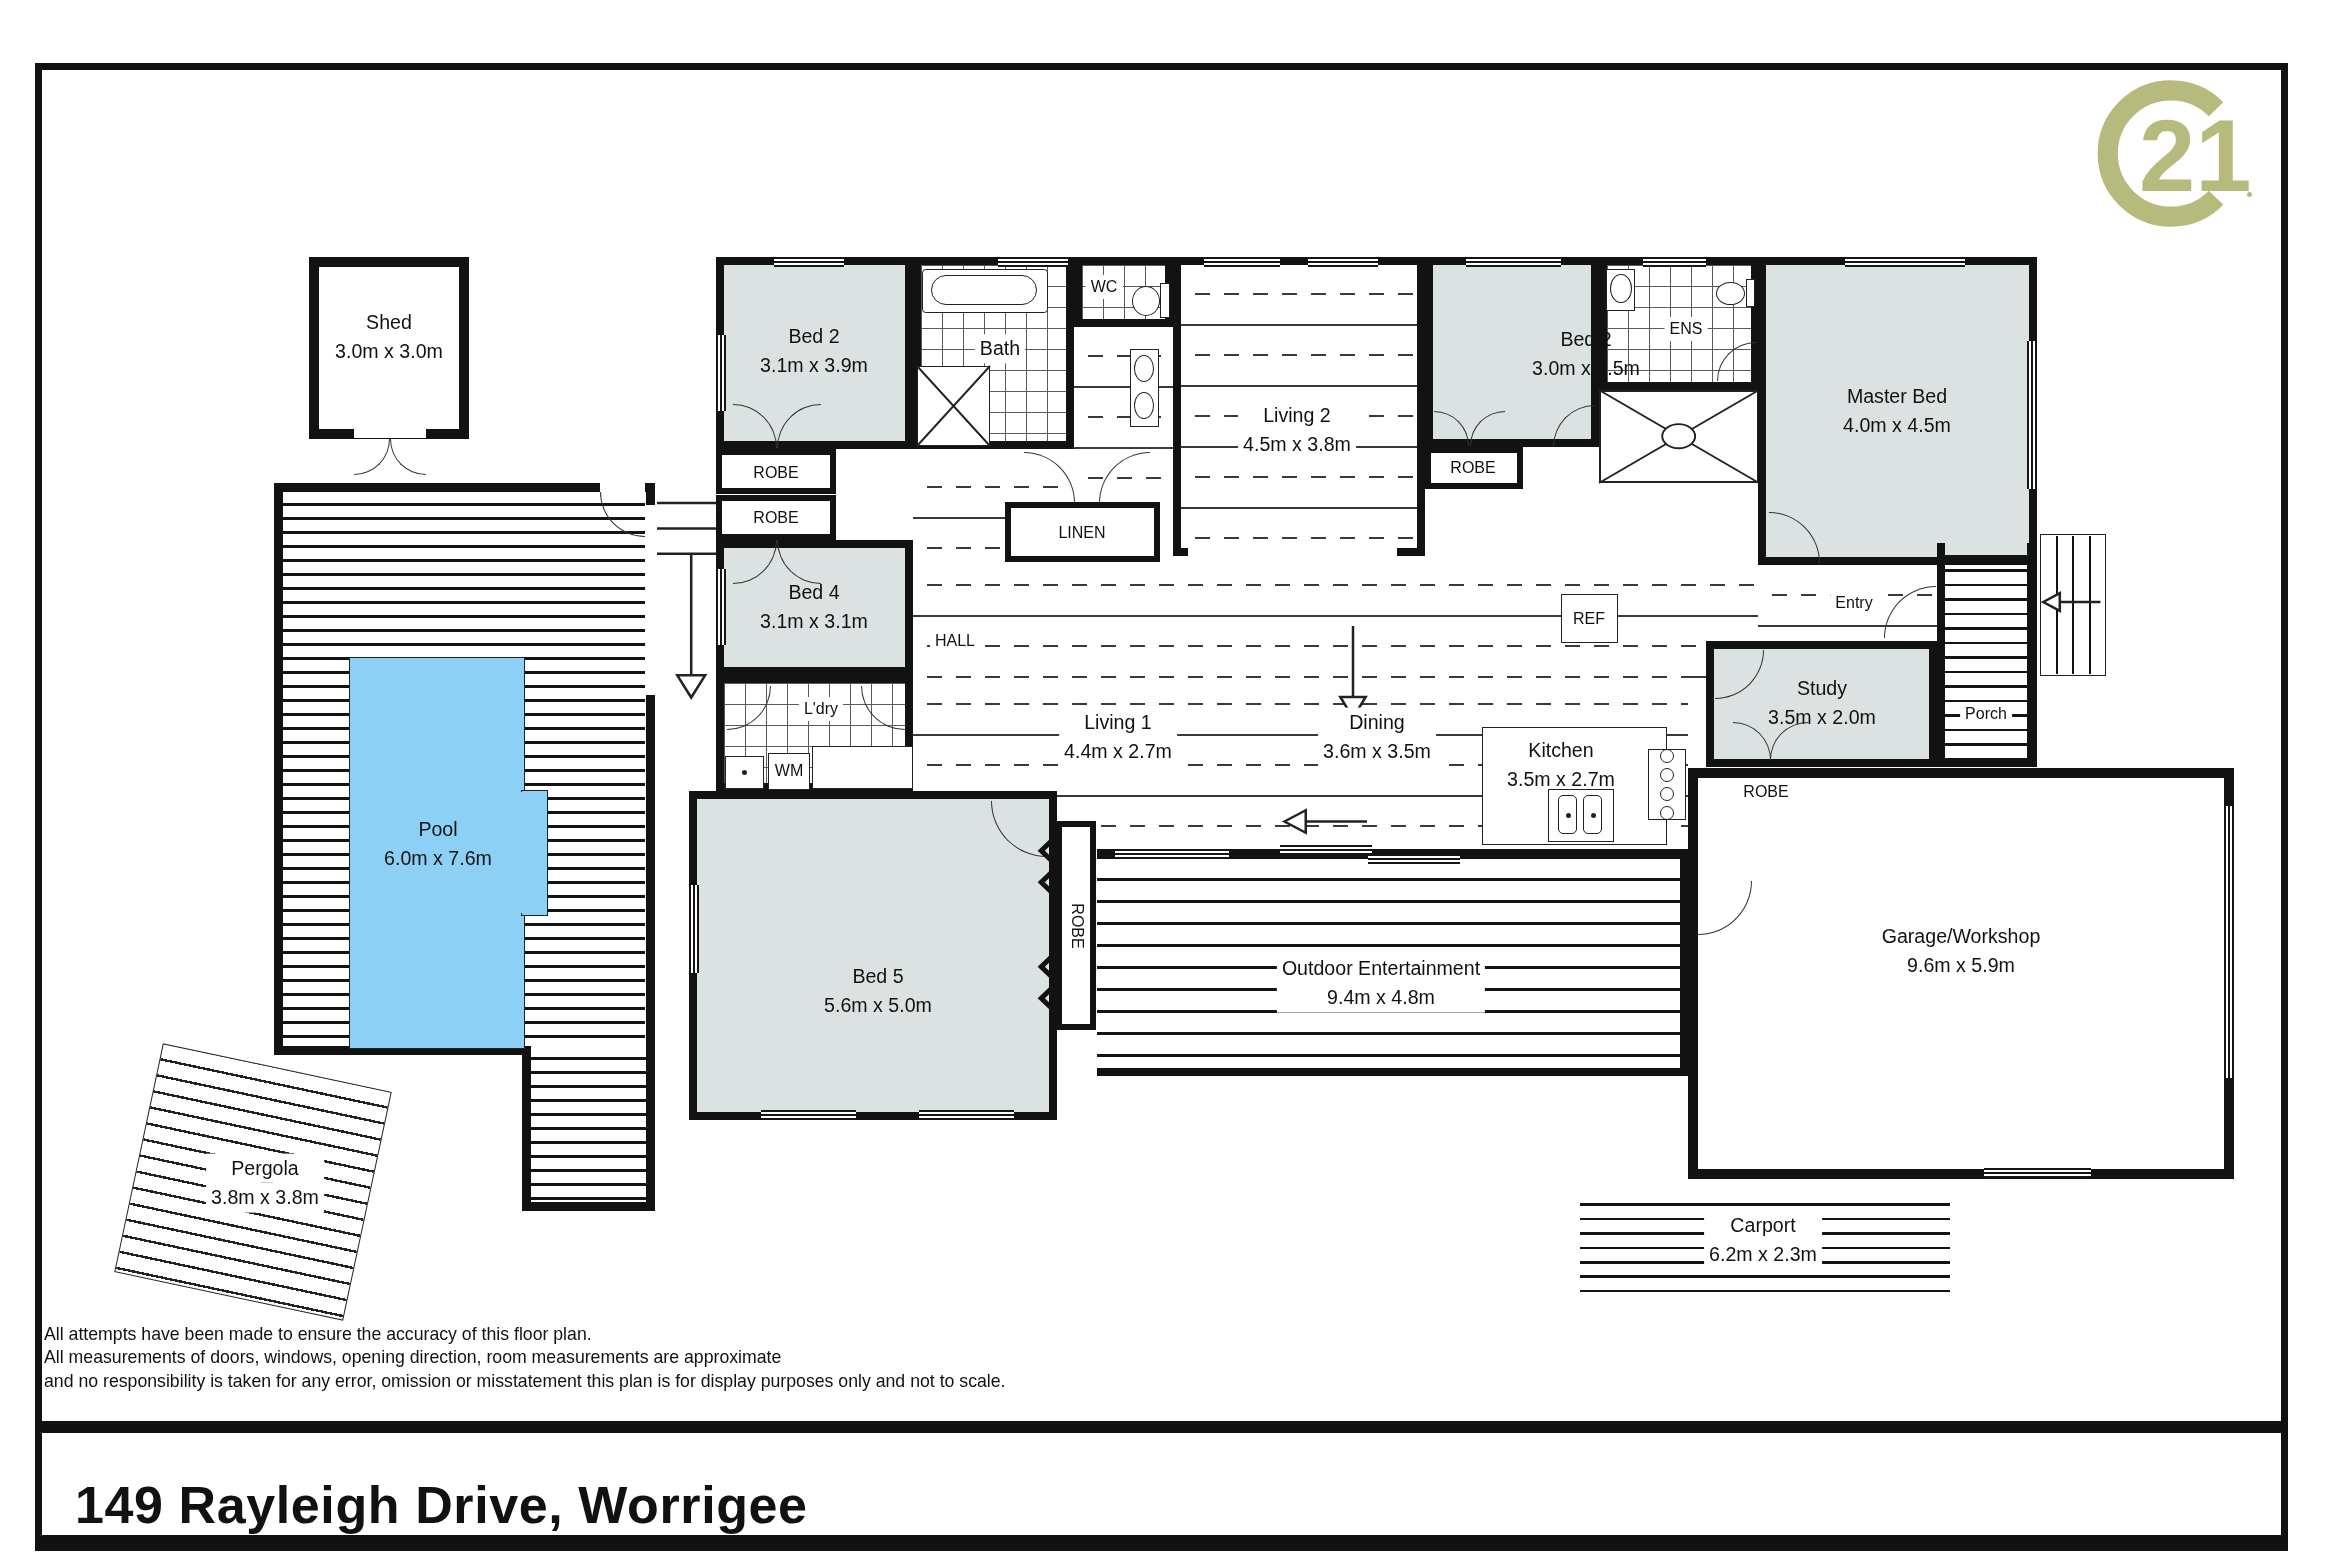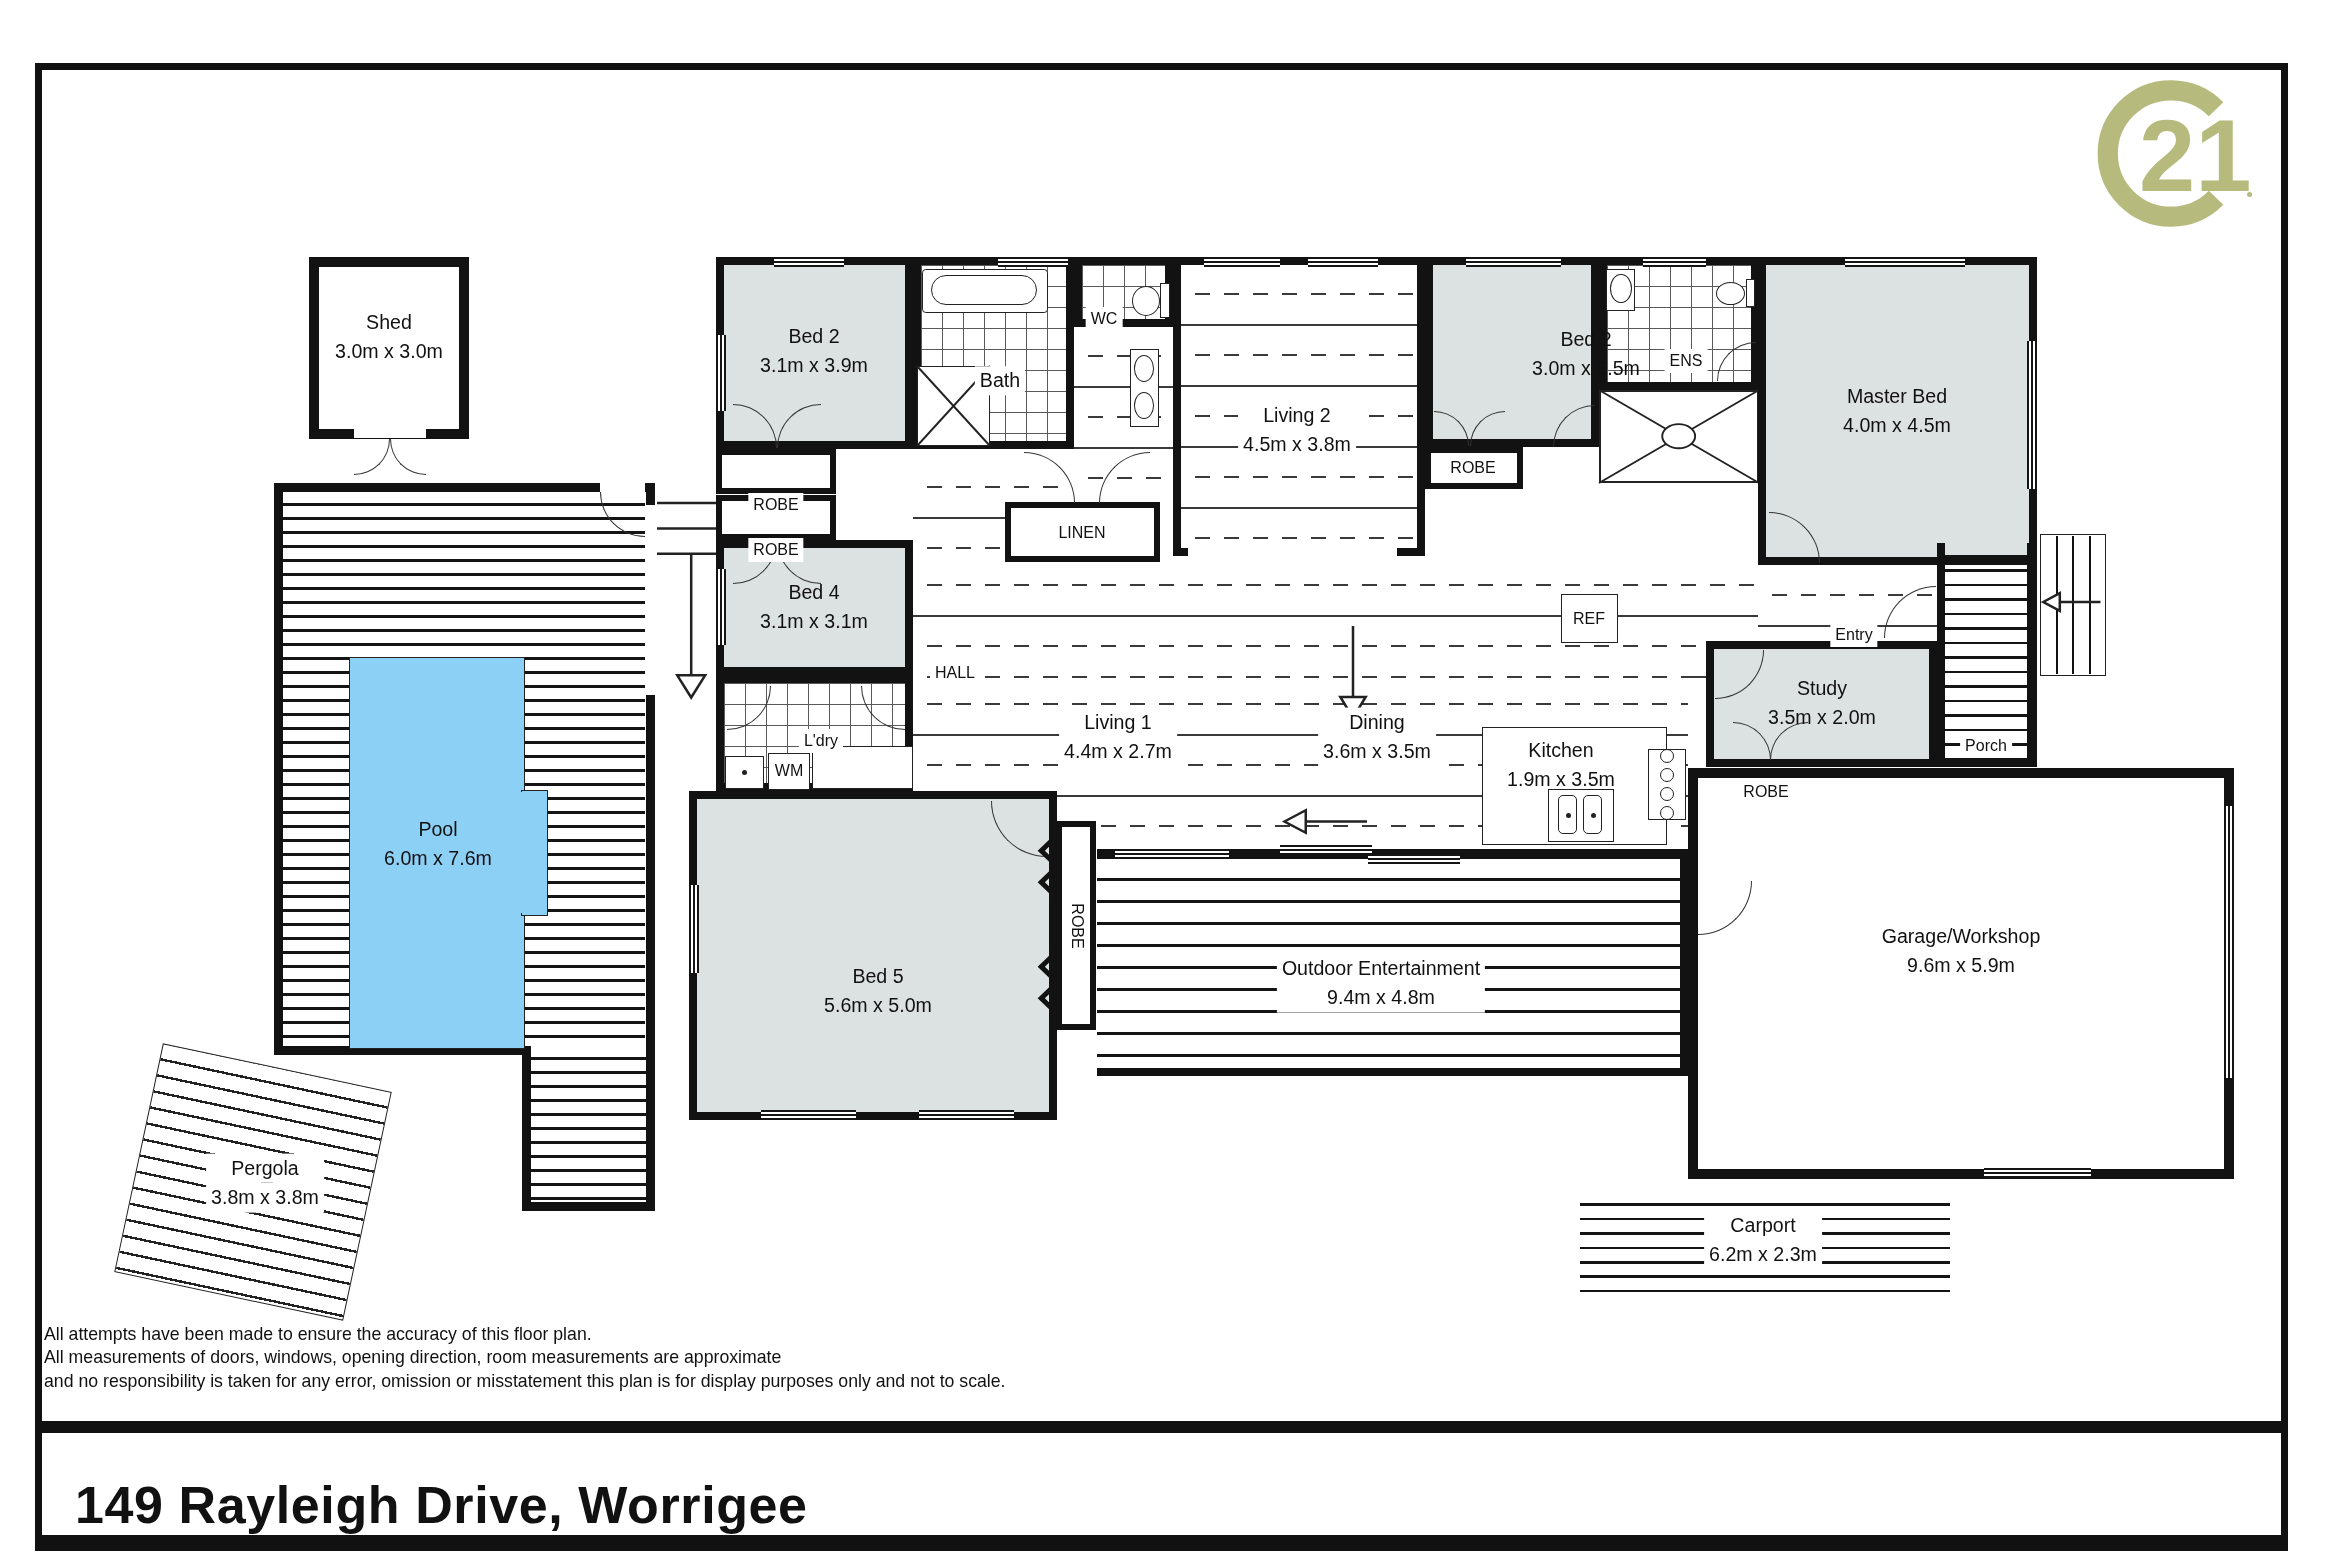--- a/index.html
+++ b/index.html
@@ -37,21 +37,21 @@
   .arc.tr{border-top:1.9px solid #333;border-right:1.9px solid #333;border-top-right-radius:100% 100%;}
   .arc.bl{border-bottom:1.9px solid #333;border-left:1.9px solid #333;border-bottom-left-radius:100% 100%;}
   .arc.br{border-bottom:1.9px solid #333;border-right:1.9px solid #333;border-bottom-right-radius:100% 100%;}
   .win{position:absolute;height:10px;background:linear-gradient(180deg,#151515 0 1.9px,#fff 1.9px 4.4px,#151515 4.4px 5.7px,#fff 5.7px 8.2px,#151515 8.2px 10px);}
   .winv{position:absolute;width:10px;background:linear-gradient(90deg,#151515 0 1.9px,#fff 1.9px 4.4px,#151515 4.4px 5.7px,#fff 5.7px 8.2px,#151515 8.2px 10px);}
   .lbl{position:absolute;transform:translate(-50%,-50%);text-align:center;font-size:19.6px;
        line-height:1.5;white-space:nowrap;color:#111;z-index:5;}
   .lbl span{display:block;}
   .bg span, .bg{ }
   .bg span{background:#fff;padding:0 5px;}
-  .one.bg{background:#fff;padding:0 5px;margin-top:32px;}
+  .one.bg{background:#fff;padding:0 5px;}
   .sm{font-size:16px;}
   .vert{transform:translate(-50%,-50%) rotate(90deg);}
   .dot{position:absolute;width:5px;height:5px;border-radius:50%;background:#222;}
   .burner{width:14px;height:14px;border:1.9px solid #222;border-radius:50%;box-sizing:border-box;margin:2.5px;}
   svg{position:absolute;overflow:visible;}
 </style>
 </head>
 <body>
 
 <div class="page">
@@ -211,21 +211,21 @@
   <svg style="left:1334px;top:626px;" width="38" height="95" viewBox="0 0 60 150">
     <line x1="30" y1="0" x2="30" y2="112" stroke="#222" stroke-width="4"></line>
     <polygon points="30,145 10,112 50,112" fill="#fff" stroke="#222" stroke-width="4"></polygon>
   </svg>
 
   <div class="fx" style="left:1561px;top:594px;width:57px;height:49px;"></div>
   <div class="lbl sm one" style="left:1589px;top:619px;">REF</div>
   <div class="fx" style="left:1482px;top:727px;width:185px;height:118px;"></div>
   <div class="lbl" style="left:1561px;top:765px;z-index:6;">
     <span>Kitchen</span>
-      <span>1.9m x 3.5m</span>
+      <span>3.5m x 2.7m</span>
   </div>
   <div class="fx" style="left:1648px;top:749px;width:38px;height:71px;display:flex;flex-wrap:wrap;align-content:center;justify-content:center;">
     <div class="burner"></div>
       <div class="burner"></div>
       <div class="burner"></div>
       <div class="burner"></div>
   </div>
   <div class="fx" style="left:1548px;top:789px;width:66px;height:53px;"></div>
   <div class="fx" style="left:1558px;top:795px;width:19px;height:39px;border-radius:5px;"></div>
   <div class="fx" style="left:1583px;top:795px;width:19px;height:39px;border-radius:5px;"></div>

